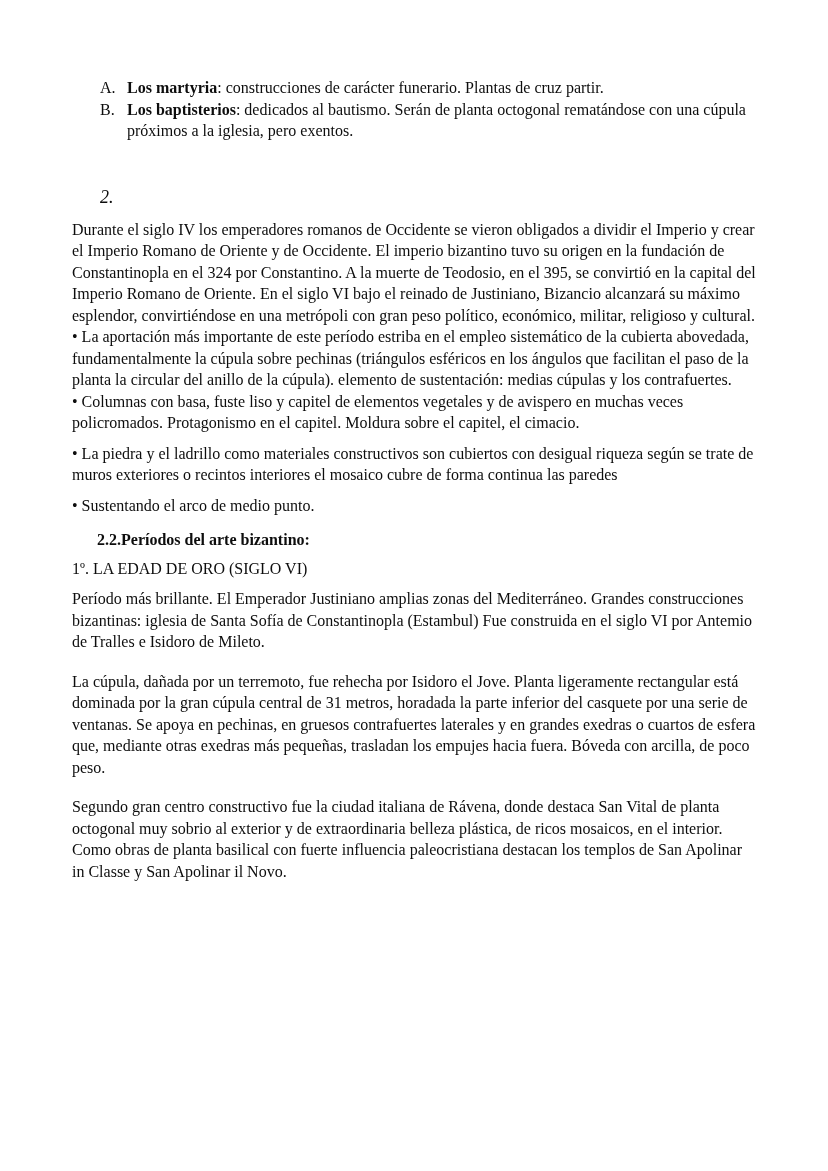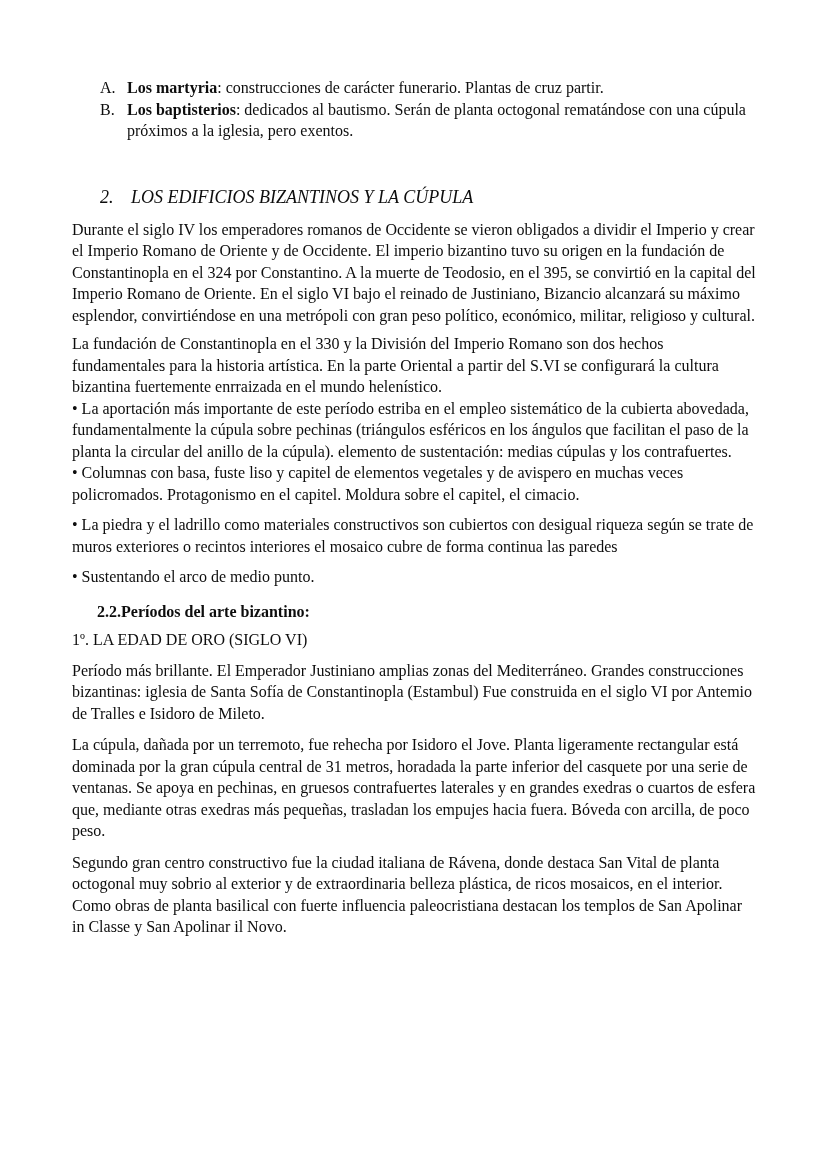--- a/index.html
+++ b/index.html
@@ -33,21 +33,21 @@
   .section-heading .num { width:31px; flex:none; }
   .subsection-heading {
     font-weight:bold;
     margin-top:3px;
     margin-left:25px;
   }
   .subsection-heading.spaced { margin-top:13px; }
   .para { margin-top:9px; }
   .para.mt7  { margin-top:7px; }
   .para.mt8  { margin-top:0; }
-  .para.mt10 { margin-top:10px; }
+  .para.mt10 { margin-top:18px; }
   .para.mt11 { }
   .period-heading { margin-top:7px; }
 </style>
 </head>
 <body>
 
 <div class="page">
 
   <div class="abc-list">
     <div class="abc-item">
@@ -55,27 +55,25 @@
       <div class="abc-text"><span class="bold">Los martyria</span><span>: construcciones de carácter funerario. Plantas de cruz partir.</span></div>
     </div>
     <div class="abc-item">
       <span class="abc-marker">B.</span>
       <div class="abc-text"><span class="bold">Los baptisterios</span><span>: dedicados al bautismo. Serán de planta octogonal rematándose con una cúpula próximos a la iglesia, pero exentos.</span></div>
     </div>
   </div>
 
   <div class="section-heading">
     <span class="num">2.</span>
-    <span>LOS EDIFICIOS BIZANTINOS Y LA CÚPULA</span>
   </div>
 
 
   <p class="para">Durante el siglo IV los emperadores romanos de Occidente se vieron obligados a dividir el Imperio y crear el Imperio Romano de Oriente y de Occidente. El imperio bizantino tuvo su origen en la fundación de Constantinopla en el 324 por Constantino. A la muerte de Teodosio, en el 395, se convirtió en la capital del Imperio Romano de Oriente. En el siglo VI bajo el reinado de Justiniano, Bizancio alcanzará su máximo esplendor, convirtiéndose en una metrópoli con gran peso político, económico, militar, religioso y cultural.</p>
 
-  <p class="para mt7">La fundación de Constantinopla en el 330 y la División del Imperio Romano son dos hechos fundamentales para la historia artística. En la parte Oriental a partir del S.VI se configurará la cultura bizantina fuertemente enrraizada en el mundo helenístico.</p>
 
   <p class="para mt8">• La aportación más importante de este período estriba en el empleo sistemático de la cubierta abovedada, fundamentalmente la cúpula sobre pechinas (triángulos esféricos en los ángulos que facilitan el paso de la planta la circular del anillo de la cúpula). elemento de sustentación: medias cúpulas y los contrafuertes.</p>
 
   <p class="para mt8">• Columnas con basa, fuste liso y capitel de elementos vegetales y de avispero en muchas veces policromados. Protagonismo en el capitel. Moldura sobre el capitel, el cimacio.</p>
 
   <p class="para">• La piedra y el ladrillo como materiales constructivos son cubiertos con desigual riqueza según se trate de muros exteriores o recintos interiores el mosaico cubre de forma continua las paredes</p>
 
   <p class="para">• Sustentando el arco de medio punto.</p>
 
   <div class="subsection-heading spaced">2.2.Períodos del arte bizantino:</div>

